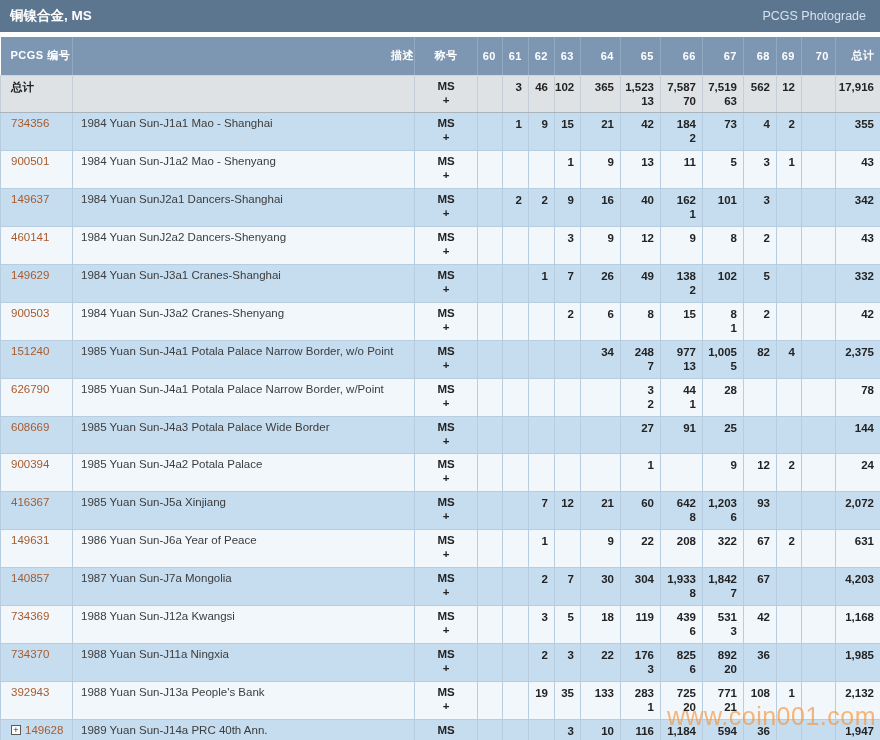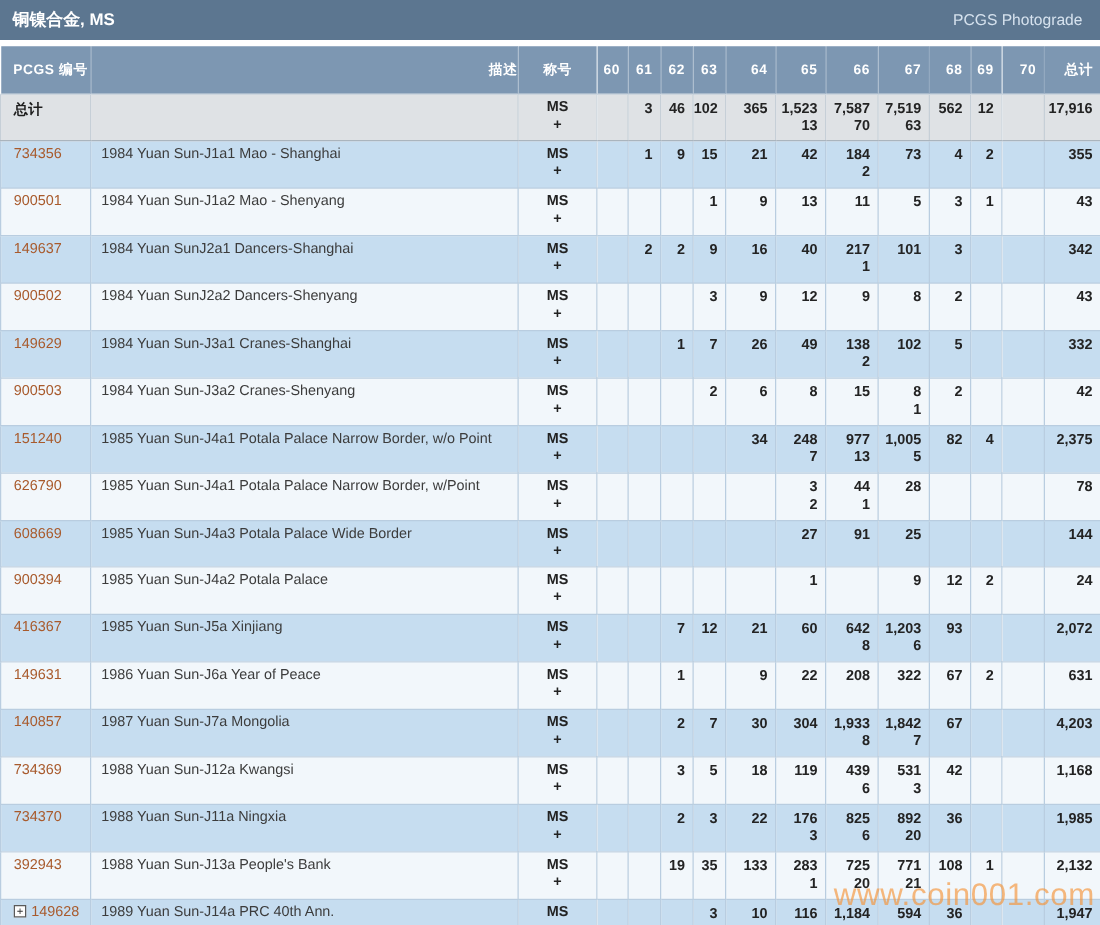--- a/index.html
+++ b/index.html
@@ -346,21 +346,21 @@
           </td>
     <td class="c-num">
             <div class="ms-v">16</div>
             <div class="plus-v"></div>
           </td>
     <td class="c-num">
             <div class="ms-v">40</div>
             <div class="plus-v"></div>
           </td>
     <td class="c-num">
-            <div class="ms-v">217</div>
+            <div class="ms-v">162</div>
             <div class="plus-v">1</div>
           </td>
     <td class="c-num">
             <div class="ms-v">101</div>
             <div class="plus-v"></div>
           </td>
     <td class="c-num">
             <div class="ms-v">3</div>
             <div class="plus-v"></div>
           </td>
@@ -370,21 +370,21 @@
           </td>
     <td class="c-num">
             <div class="ms-v"></div>
             <div class="plus-v"></div>
           </td>
     <td class="c-total">
             <div class="ms-v">342</div>
           </td>
   </tr>
         <tr class="row-white">
-    <td class="c-id"><a class="pcgs-link">900502</a></td>
+    <td class="c-id"><a class="pcgs-link">460141</a></td>
     <td class="c-desc">1984 Yuan SunJ2a2 Dancers-Shenyang</td>
     <td class="c-des">
       <div class="ms-line">MS</div>
       <div class="plus-line">+</div>
     </td>
     <td class="c-num">
             <div class="ms-v"></div>
             <div class="plus-v"></div>
           </td>
     <td class="c-num">

